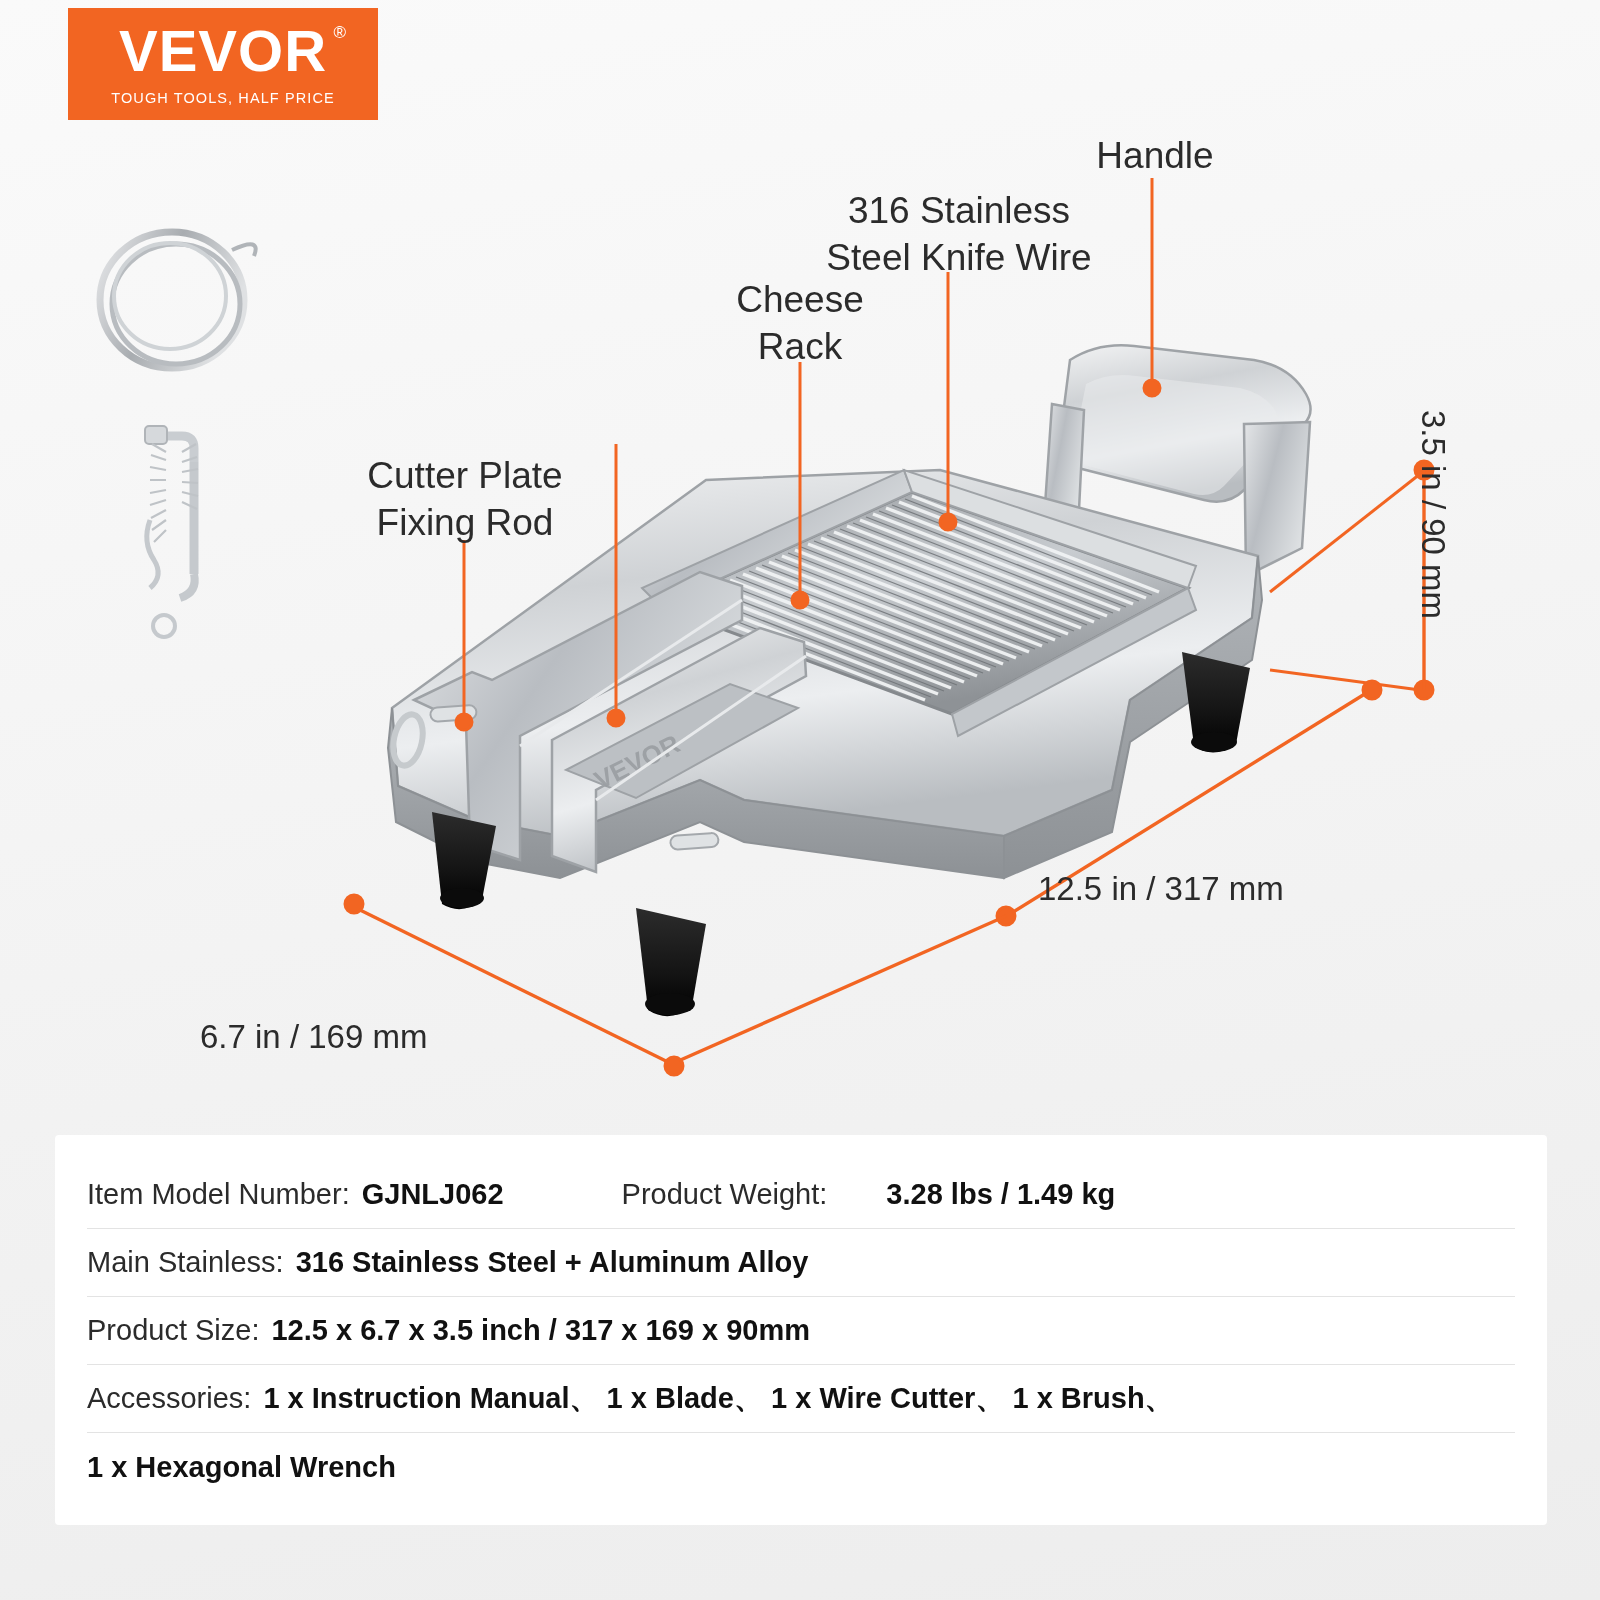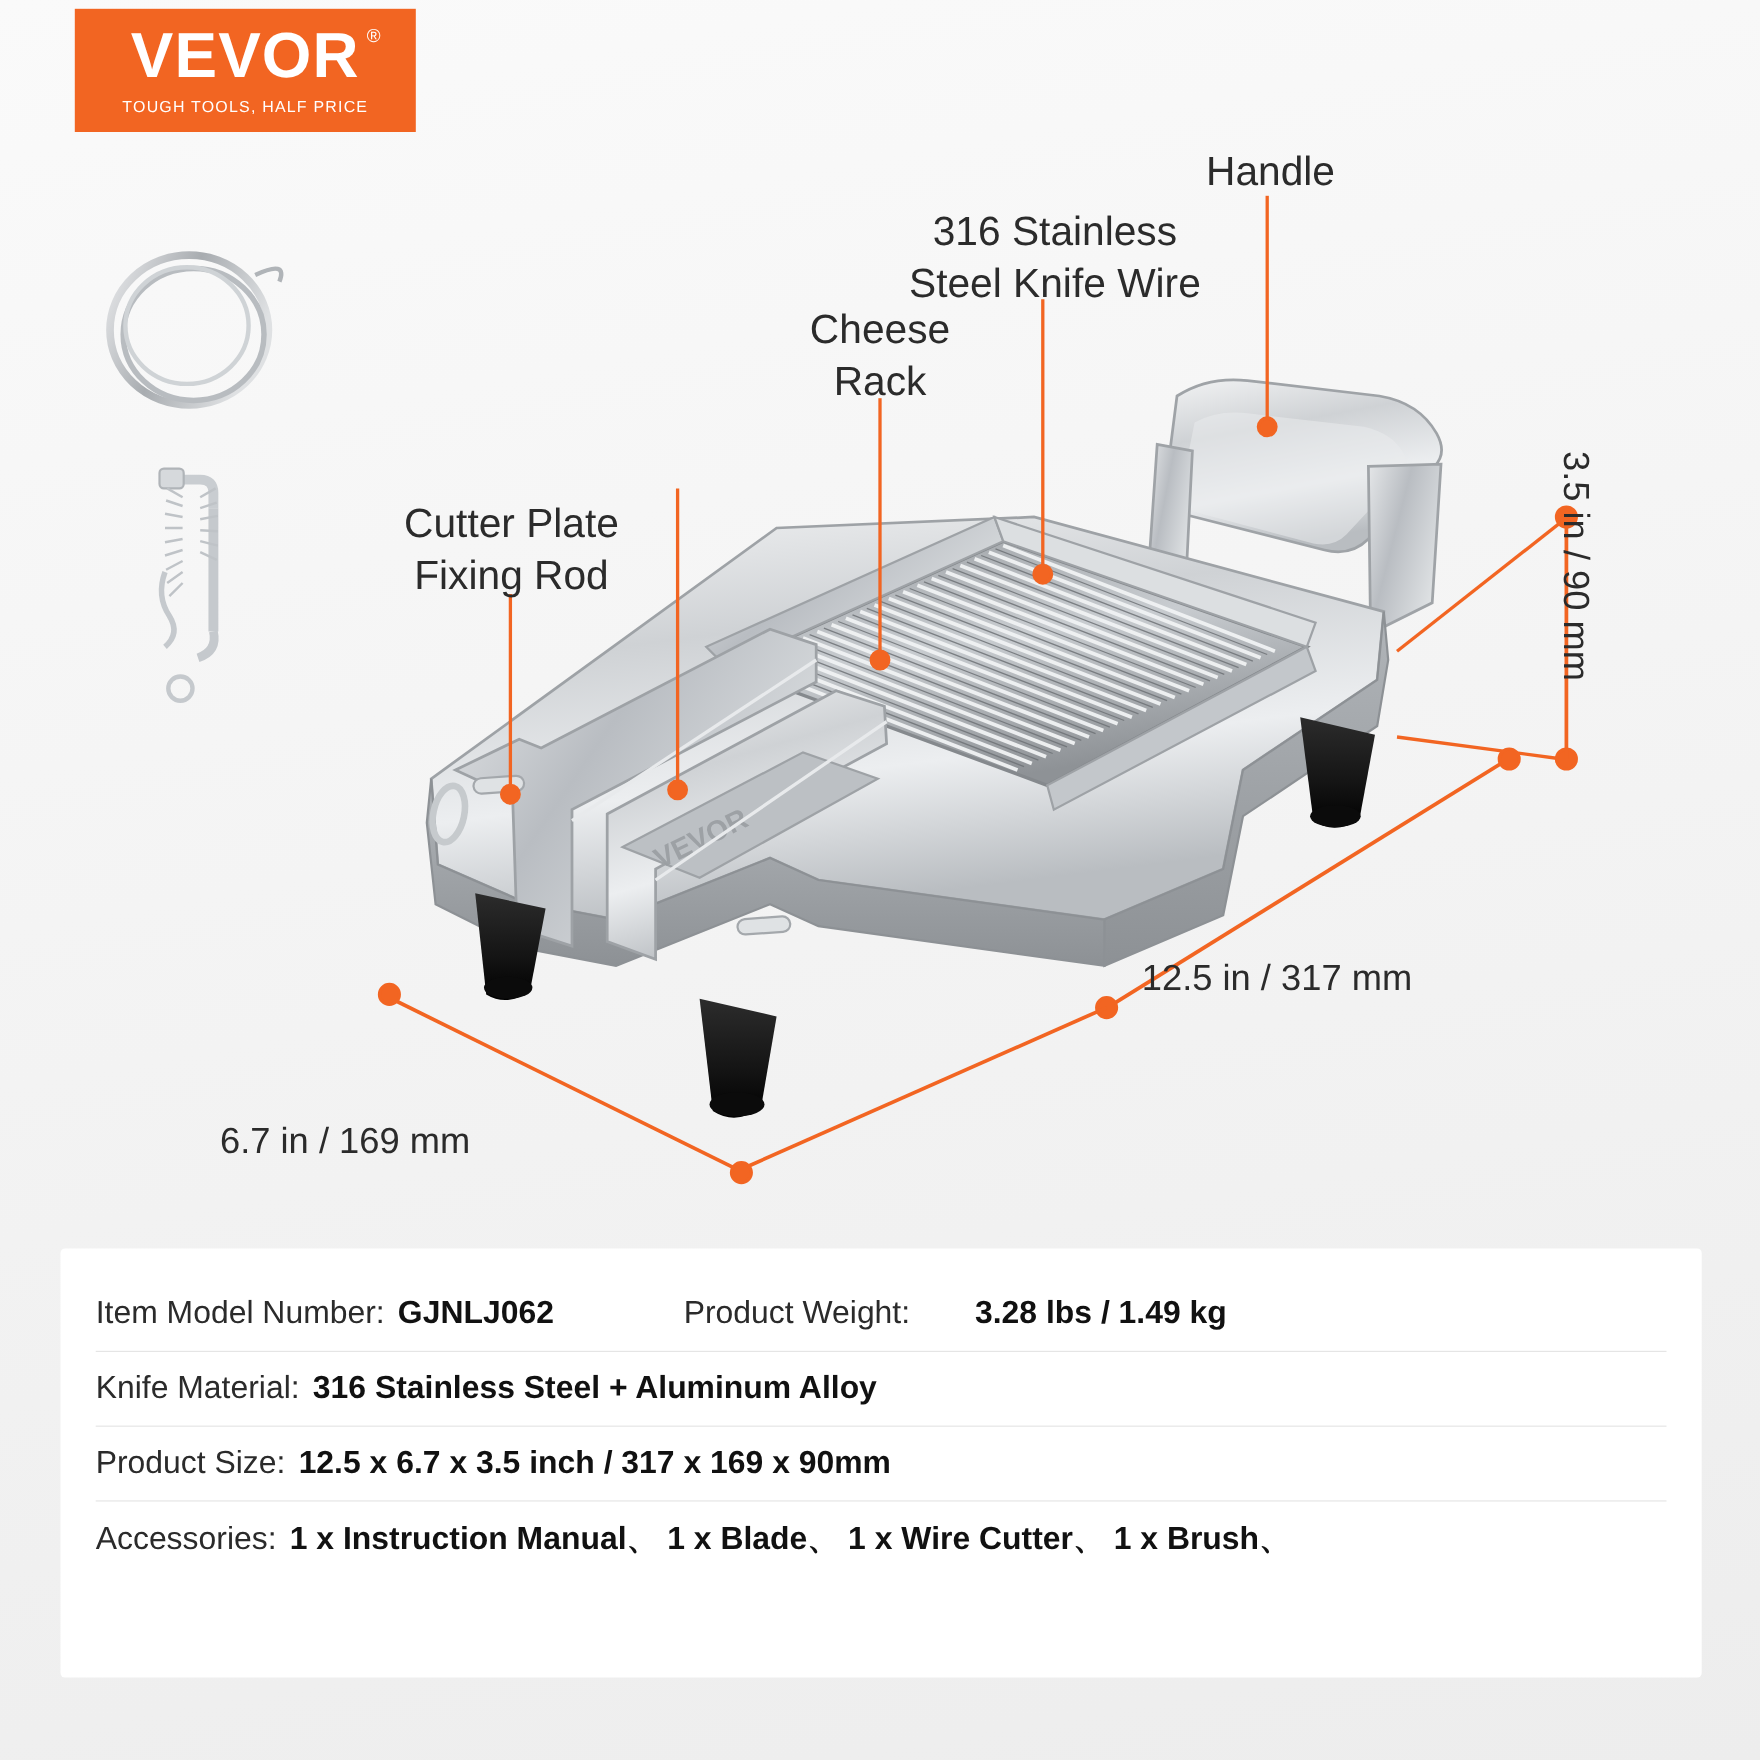--- a/index.html
+++ b/index.html
@@ -306,30 +306,35 @@
         <span class="k">Item Model Number:</span>
         <span class="v">GJNLJ062</span>
       </div>
       <div class="spec-cell right">
         <span class="k">Product Weight:</span>
         <span class="v">3.28 lbs / 1.49 kg</span>
       </div>
     </div>
     <div class="spec-row">
       <div class="spec-cell">
-        <span class="k">Knife Material:</span>
+        <span class="k">Main Stainless:</span>
         <span class="v">316 Stainless Steel + Aluminum Alloy</span>
       </div>
     </div>
     <div class="spec-row">
       <div class="spec-cell">
         <span class="k">Product Size:</span>
         <span class="v">12.5 x 6.7 x 3.5 inch / 317 x 169 x 90mm</span>
       </div>
     </div>
     <div class="spec-row">
       <div class="spec-cell">
         <span class="k">Accessories:</span>
         <span class="v">1 x Instruction Manual、 1 x Blade、 1 x Wire Cutter、 1 x Brush、</span>
       </div>
     </div>
+    <div class="spec-row">
+      <div class="spec-cell">
+        <span class="v" style="margin-left:0">1 x Hexagonal Wrench</span>
+      </div>
+    </div>
   </div>
 </div>
 
 </body></html>

